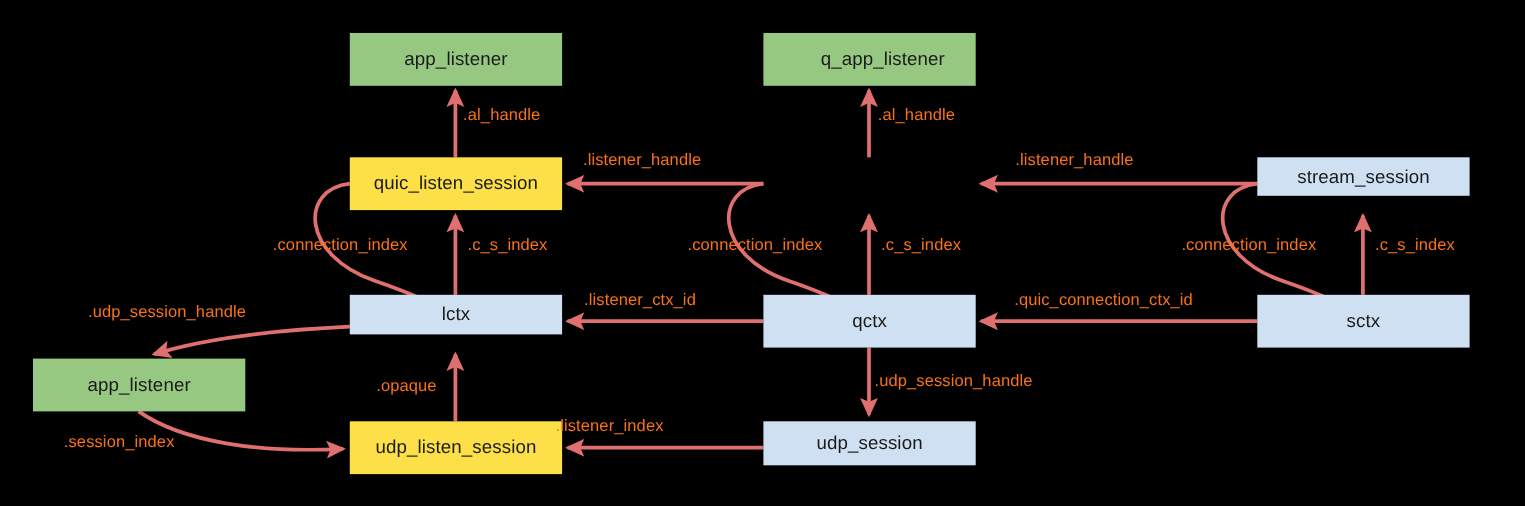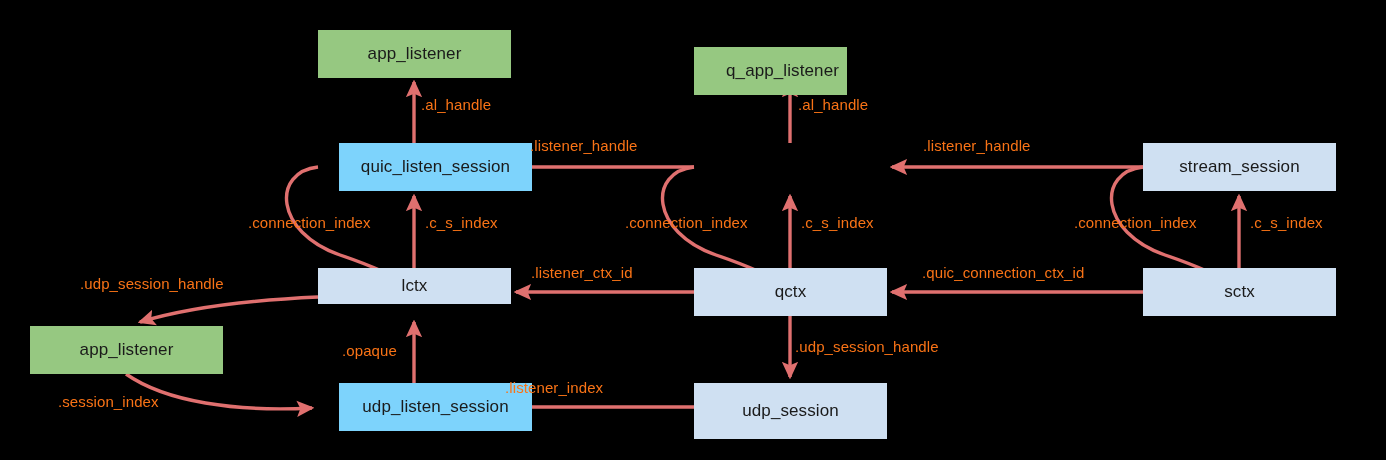--- a/index.html
+++ b/index.html
@@ -30,21 +30,21 @@
     display: flex;
     align-items: center;
     justify-content: center;
     font-size: 17px;
     color: #1a1a1a;
     letter-spacing: 0.1px;
     z-index: 3;
     white-space: nowrap;
   }
   .node.green  { background: #96c881; }
-  .node.blue   { background: #7dd3fc; margin-left: 21px; }
+  .node.blue   { background: #fde047; }
   .node.lblue  { background: #cfe0f2; }
 
   .edge-label {
     position: absolute;
     font-size: 15px;
     color: #f97316;
     white-space: nowrap;
     z-index: 4;
     letter-spacing: 0.1px;
   }
@@ -94,45 +94,45 @@
 
       <path d="M 126 374 C 166 402, 236 412, 312 408"></path>
 
       <path d="M 694 407 L 516 407"></path>
     </g>
   </svg>
 
   <div class="node green" style="left:318px; top:30px; width:193px; height:48px;">
     <span>app_listener</span>
   </div>
-  <div class="node green" style="left:694px; top:47px; width:153px; height:48px;padding-left:24px;">
+  <div class="node green" style="left:694px; top:30px; width:193px; height:48px;padding-left:24px;">
     <span>q_app_listener</span>
   </div>
   <div class="node blue" style="left:318px; top:143px; width:193px; height:48px;">
     <span>quic_listen_session</span>
   </div>
-  <div class="node lblue" style="left:1143px; top:143px; width:193px; height:48px;">
+  <div class="node lblue" style="left:1143px; top:143px; width:193px; height:35px;">
     <span>stream_session</span>
   </div>
   <div class="node lblue" style="left:318px; top:268px; width:193px; height:36px;">
     <span>lctx</span>
   </div>
   <div class="node lblue" style="left:694px; top:268px; width:193px; height:48px;">
     <span>qctx</span>
   </div>
   <div class="node lblue" style="left:1143px; top:268px; width:193px; height:48px;">
     <span>sctx</span>
   </div>
   <div class="node green" style="left:30px; top:326px; width:193px; height:48px;">
     <span>app_listener</span>
   </div>
   <div class="node blue" style="left:318px; top:383px; width:193px; height:48px;">
     <span>udp_listen_session</span>
   </div>
-  <div class="node lblue" style="left:694px; top:383px; width:193px; height:56px;">
+  <div class="node lblue" style="left:694px; top:383px; width:193px; height:40px;">
     <span>udp_session</span>
   </div>
 
   <div class="edge-label" style="left:421px; top:96px;">.al_handle</div>
   <div class="edge-label" style="left:798px; top:96px;">.al_handle</div>
   <div class="edge-label" style="left:530px; top:137px;">.listener_handle</div>
   <div class="edge-label" style="left:923px; top:137px;">.listener_handle</div>
   <div class="edge-label" style="left:248px; top:214px;">.connection_index</div>
   <div class="edge-label" style="left:425px; top:214px;">.c_s_index</div>
   <div class="edge-label" style="left:625px; top:214px;">.connection_index</div>

